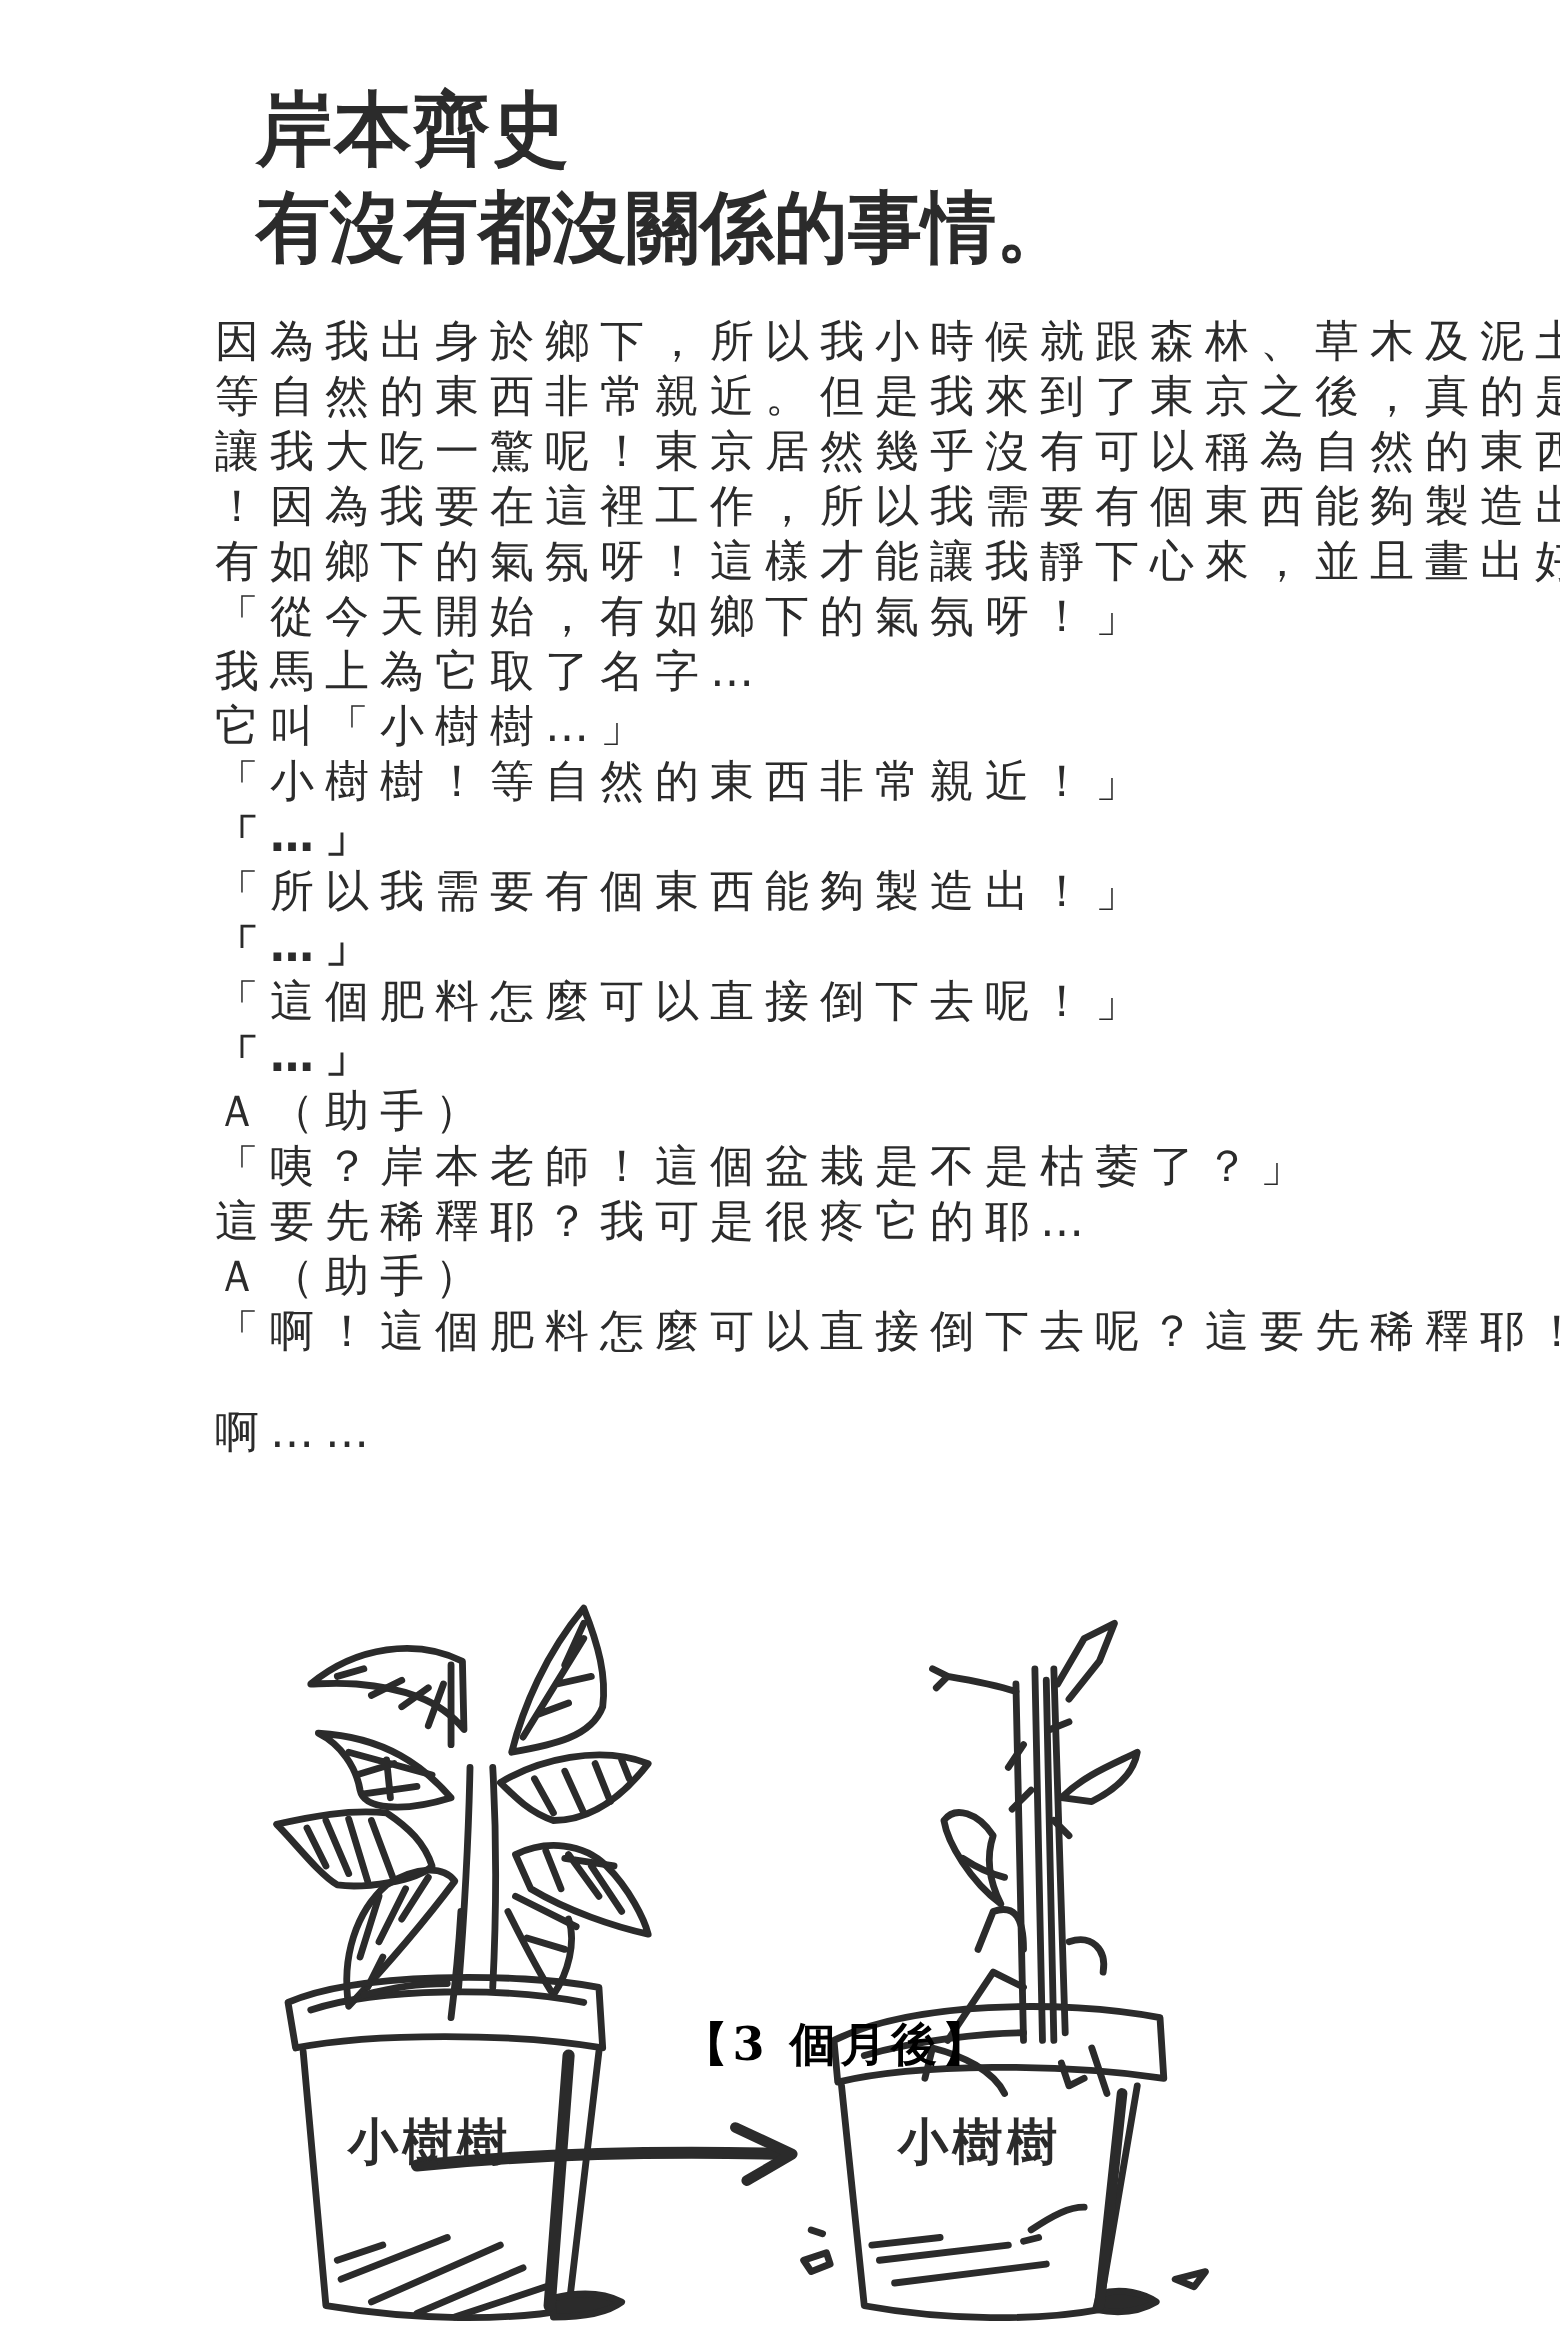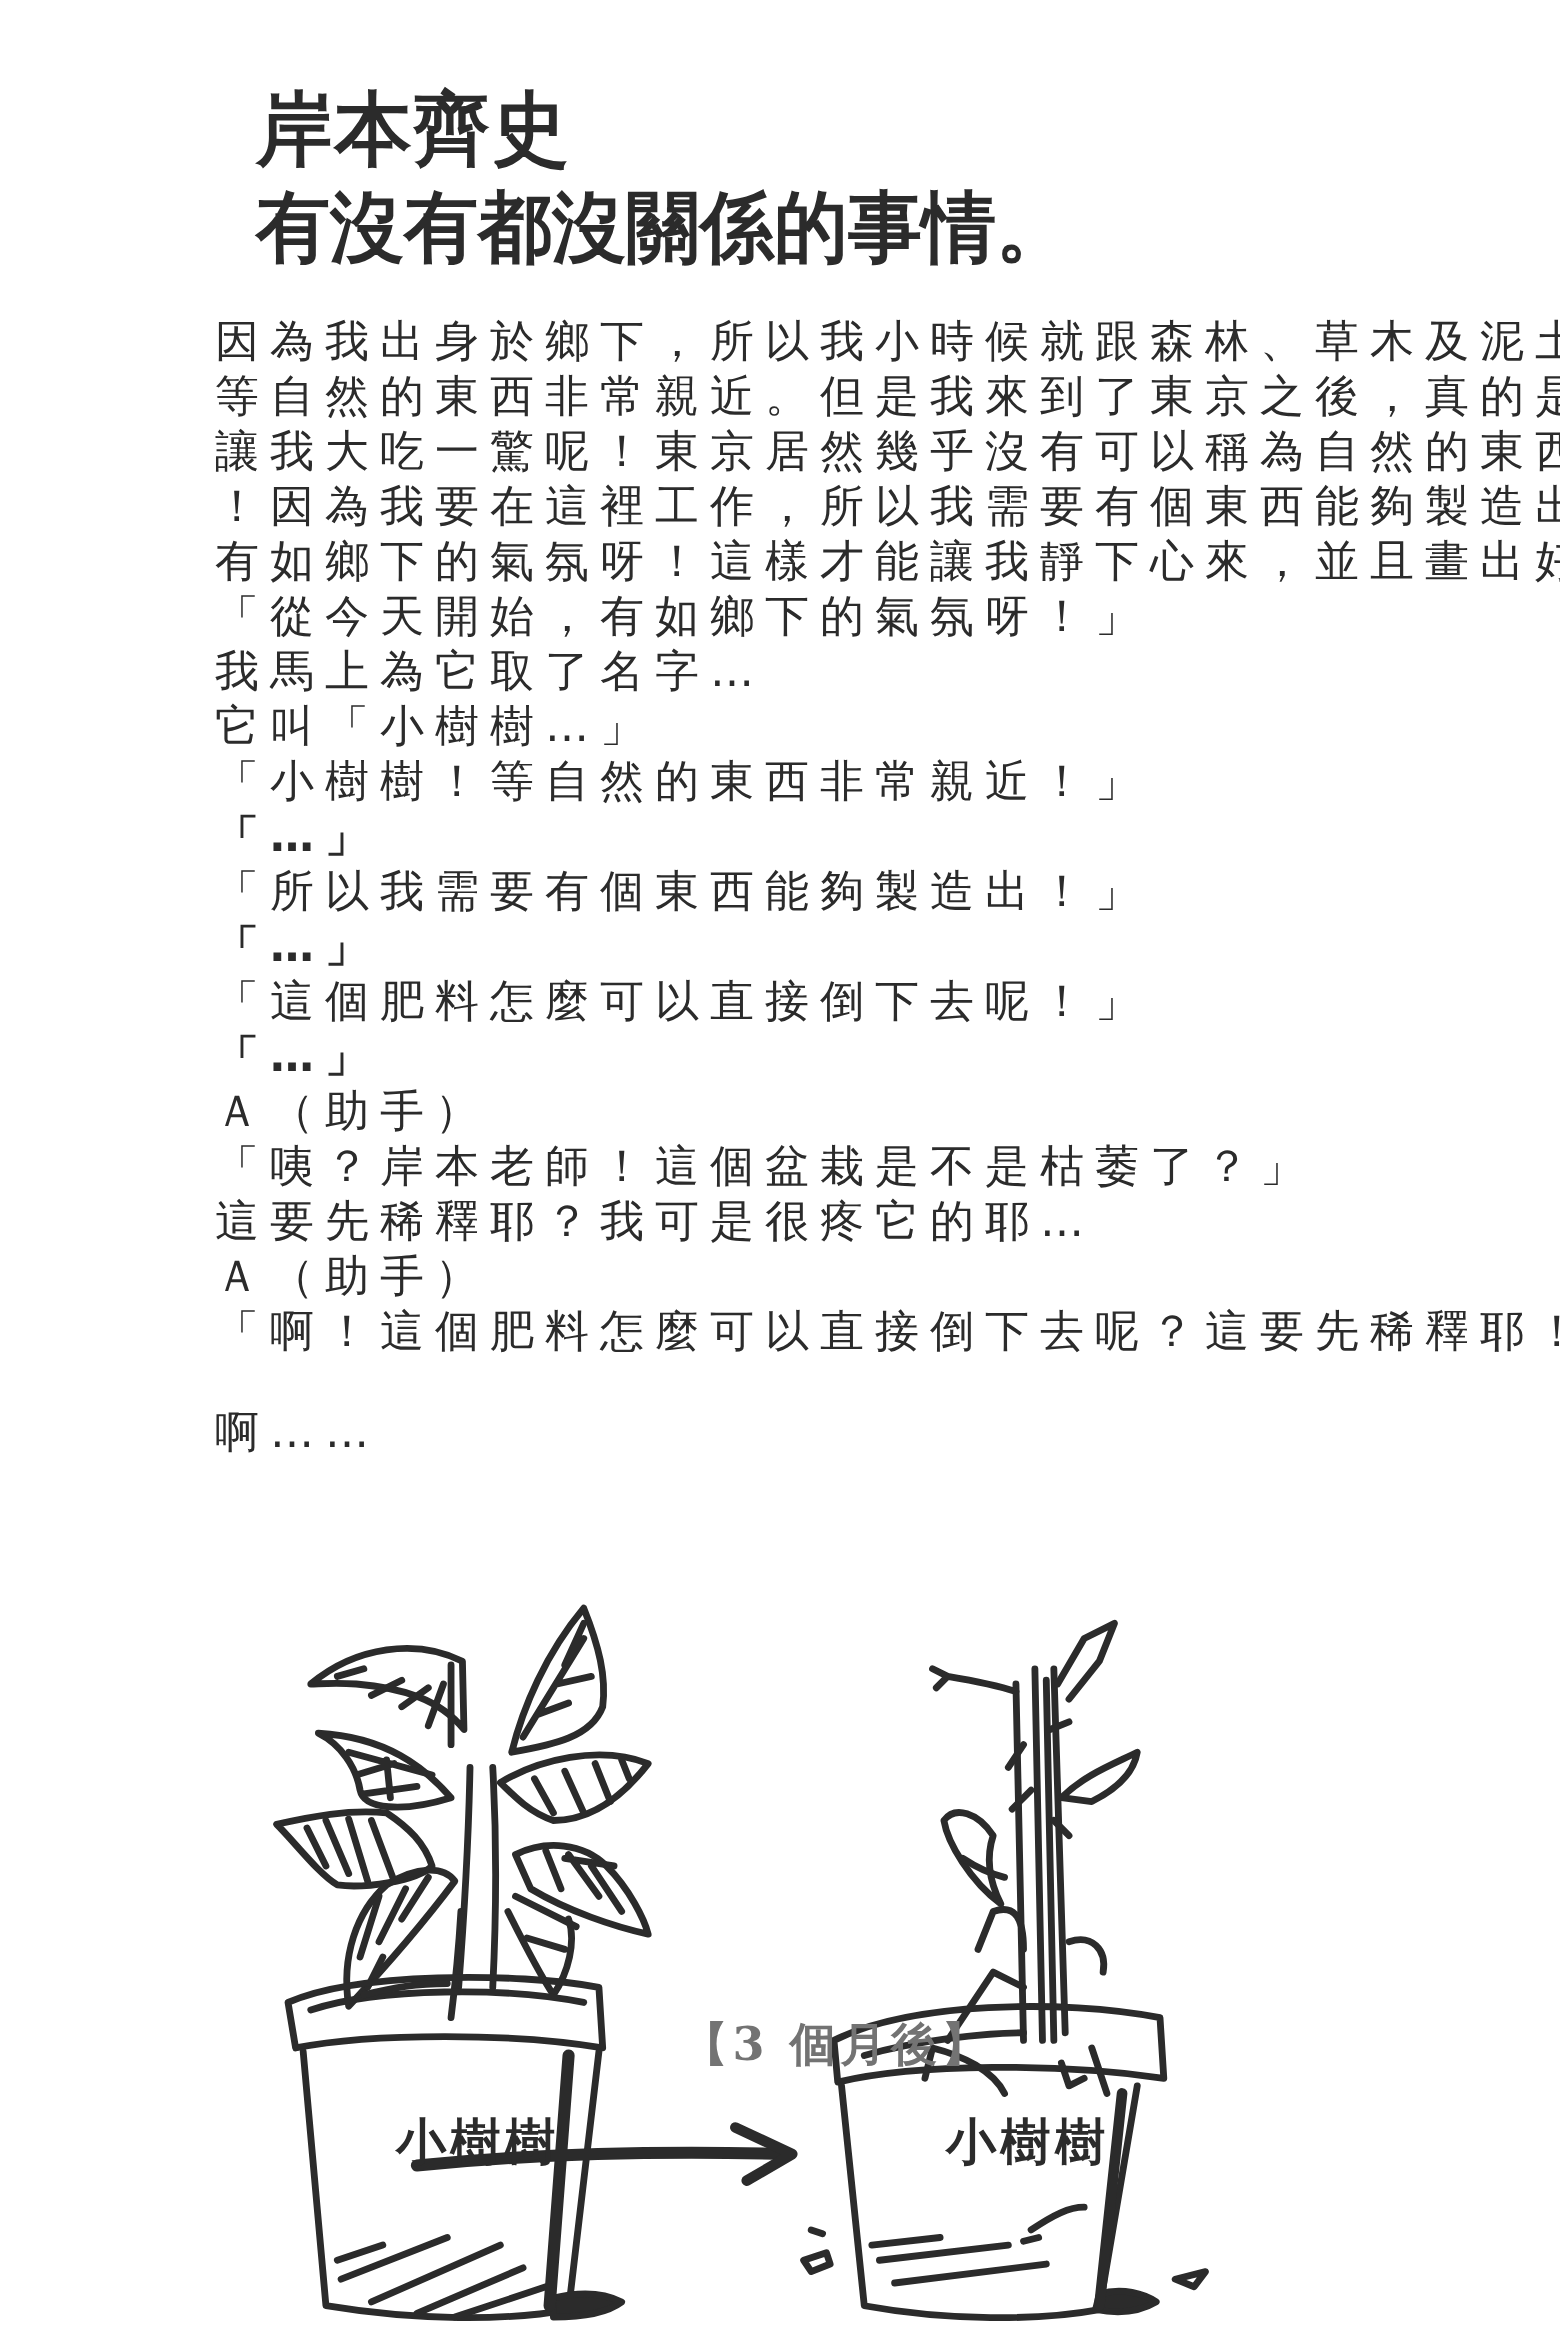--- a/index.html
+++ b/index.html
@@ -5,22 +5,22 @@
   html, body { margin: 0; padding: 0; background: #ffffff; }
   body { width: 1560px; height: 2330px; position: relative; overflow: hidden; color: #2b2b2b; }
   .title { position: absolute; left: 256px; font-family: "DejaVu Sans", sans-serif; font-weight: bold; color: #2b2b2b; white-space: nowrap; }
   .title-1 { top: 76px; font-size: 77px; letter-spacing: 1.5px; transform: scaleY(1.05); transform-origin: top left; }
   .title-2 { top: 176px; font-size: 74px; letter-spacing: 0px; transform: scaleY(1.05); transform-origin: top left; }
   .body-text { position: absolute; left: 215px; top: 313px; width: 1335px; font-family: "DejaVu Sans", sans-serif; }
   .line { display: block; height: 55px; line-height: 55px; font-size: 44px; white-space: nowrap; letter-spacing: 11px; color: #2b2b2b; }
   .line.bold { font-weight: bold; }
   .line.gap { margin-top: 46px; }
   .illustration { position: absolute; left: 265px; top: 1593px; width: 1100px; height: 737px; }
-  .caption { position: absolute; font-family: "DejaVu Serif", serif; font-weight: bold; color: #737373; white-space: nowrap; }
-  .pot-label { position: absolute; font-family: "DejaVu Serif", serif; font-weight: bold; color: #2b2b2b; font-size: 50px; letter-spacing: 4.6px; white-space: nowrap; margin-left: 48px; }
+  .caption { position: absolute; font-family: "DejaVu Serif", serif; font-weight: bold; color: #000000; white-space: nowrap; }
+  .pot-label { position: absolute; font-family: "DejaVu Serif", serif; font-weight: bold; color: #2b2b2b; font-size: 50px; letter-spacing: 4.6px; white-space: nowrap; }
 </style>
 </head>
 <body>
 
 <div>
 
   <div class="title title-1">岸本齊史</div>
   <div class="title title-2">有沒有都沒關係的事情。</div>
 
   <div class="body-text">

